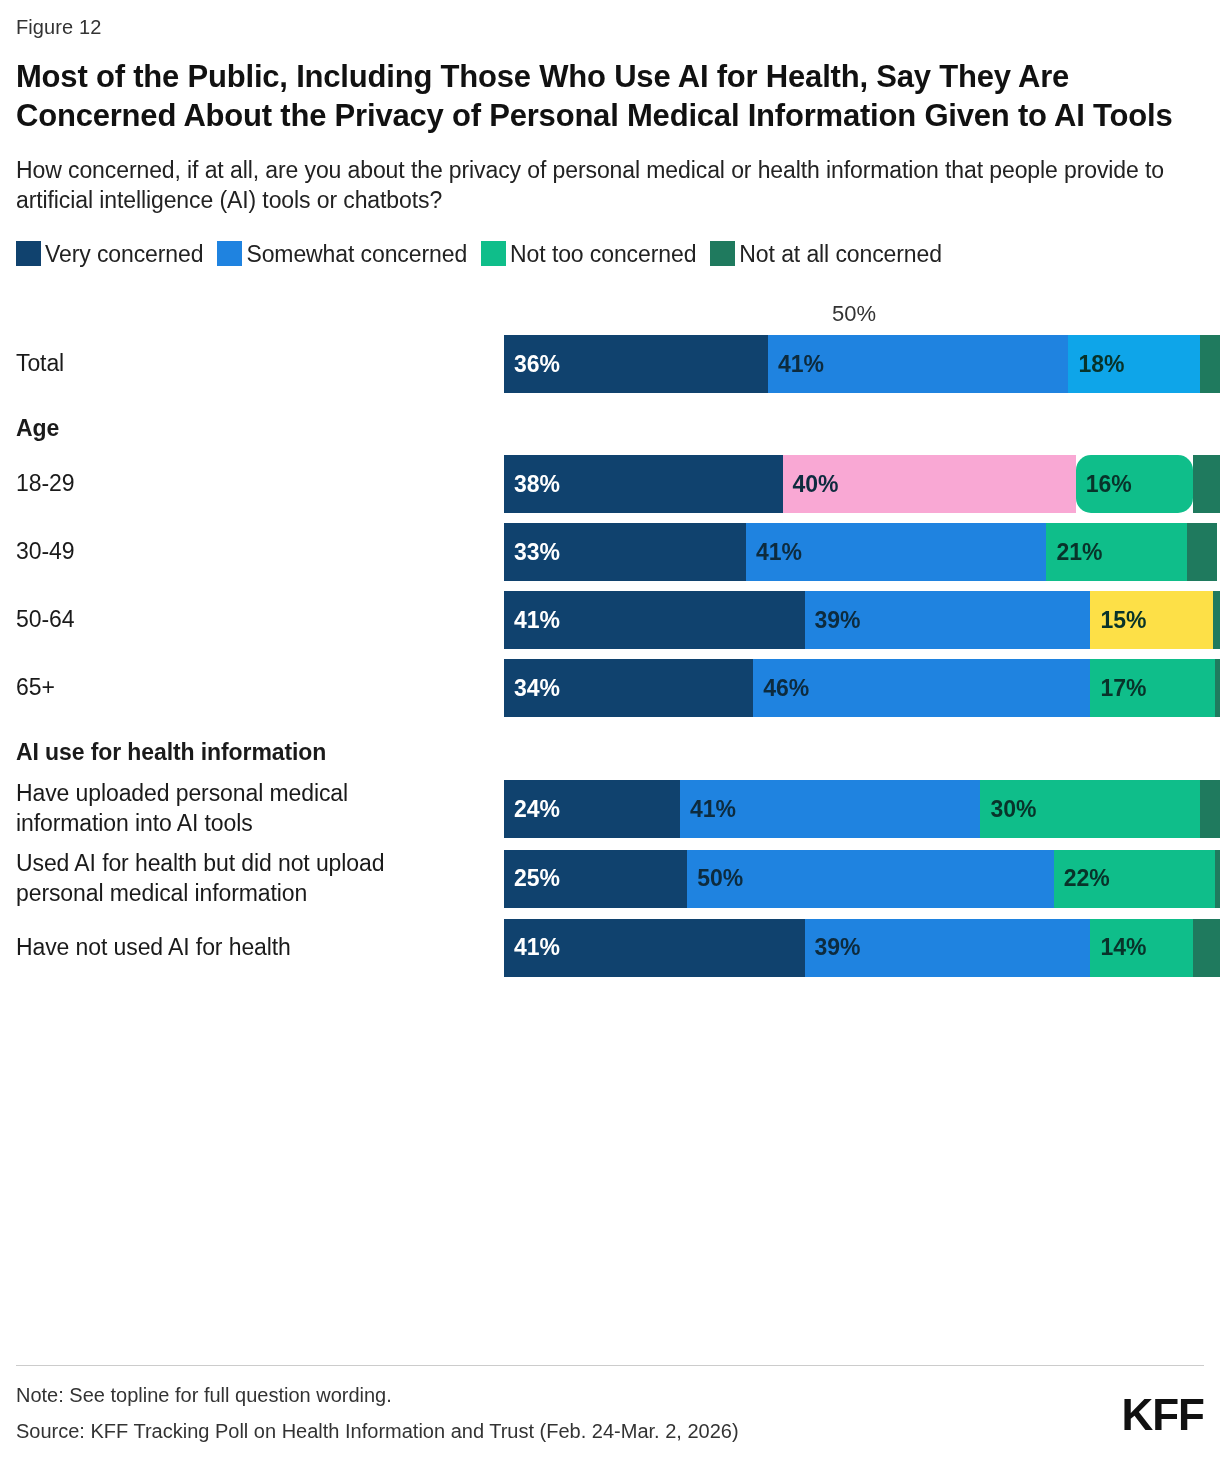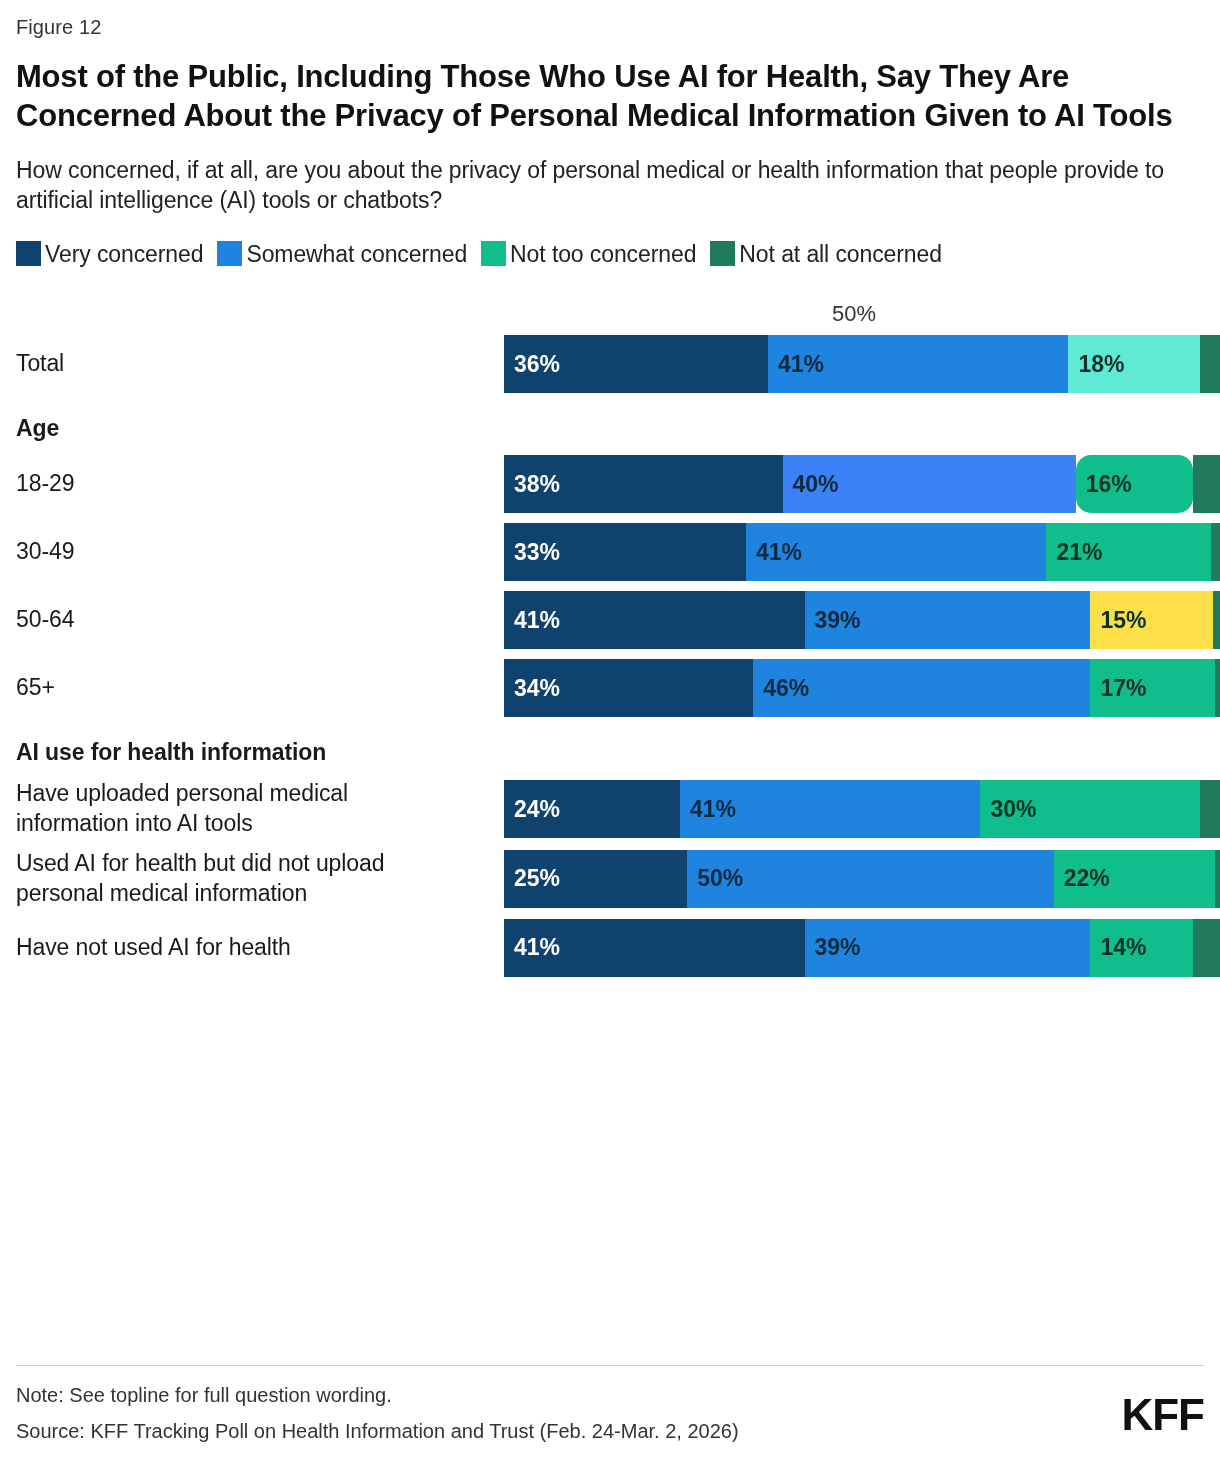--- a/index.html
+++ b/index.html
@@ -183,54 +183,54 @@
     <div class="rows" id="rows">
         <div class="row" style="margin-bottom: 10px;">
           <div class="row-label">Total</div>
           <div class="bars">
             <div class="seg dark" style="background: rgb(16, 66, 110); width: 263.88px;">
               <span>36%</span>
             </div>
             <div class="seg light" style="background: rgb(31, 131, 224); width: 300.53px;">
               <span>41%</span>
             </div>
-            <div class="seg teal" style="background: #5eead4; width: 131.94px; align-items: center;">
+            <div class="seg teal" style="background: #0ea5e9; width: 131.94px; align-items: center;">
               <span>18%</span>
             </div>
             <div class="seg dark" style="background: rgb(31, 122, 94); width: 29.32px;"></div>
           </div>
         </div>
         <div class="row group" style="height: 52px; margin-bottom: 0px;">
           <div class="row-label">Age</div>
         </div>
         <div class="row" style="margin-bottom: 10px;">
           <div class="row-label">18-29</div>
           <div class="bars">
             <div class="seg dark" style="background: rgb(16, 66, 110); width: 278.54px;">
               <span>38%</span>
             </div>
-            <div class="seg light" style="background: #3b82f6; width: 293.2px;">
+            <div class="seg light" style="background: #f9a8d4; width: 293.2px;">
               <span>40%</span>
             </div>
             <div class="seg teal" style="background: rgb(15, 190, 138); width: 117.28px; border-radius: 15px;">
               <span>16%</span>
             </div>
             <div class="seg dark" style="background: rgb(31, 122, 94); width: 36.65px;"></div>
           </div>
         </div>
         <div class="row" style="margin-bottom: 10px;">
           <div class="row-label">30-49</div>
           <div class="bars">
             <div class="seg dark" style="background: rgb(16, 66, 110); width: 241.89px; text-align: center;">
               <span>33%</span>
             </div>
             <div class="seg light" style="background: rgb(31, 131, 224); width: 300.53px;">
               <span>41%</span>
             </div>
-            <div class="seg teal" style="background: rgb(15, 190, 138); width: 165px;">
+            <div class="seg teal" style="background: rgb(15, 190, 138); width: 141px;">
               <span>21%</span>
             </div>
             <div class="seg dark" style="background: rgb(31, 122, 94); width: 29.32px;"></div>
           </div>
         </div>
         <div class="row" style="margin-bottom: 10px;">
           <div class="row-label">50-64</div>
           <div class="bars">
             <div class="seg dark" style="background: rgb(16, 66, 110); width: 300.53px;">
               <span>41%</span>

